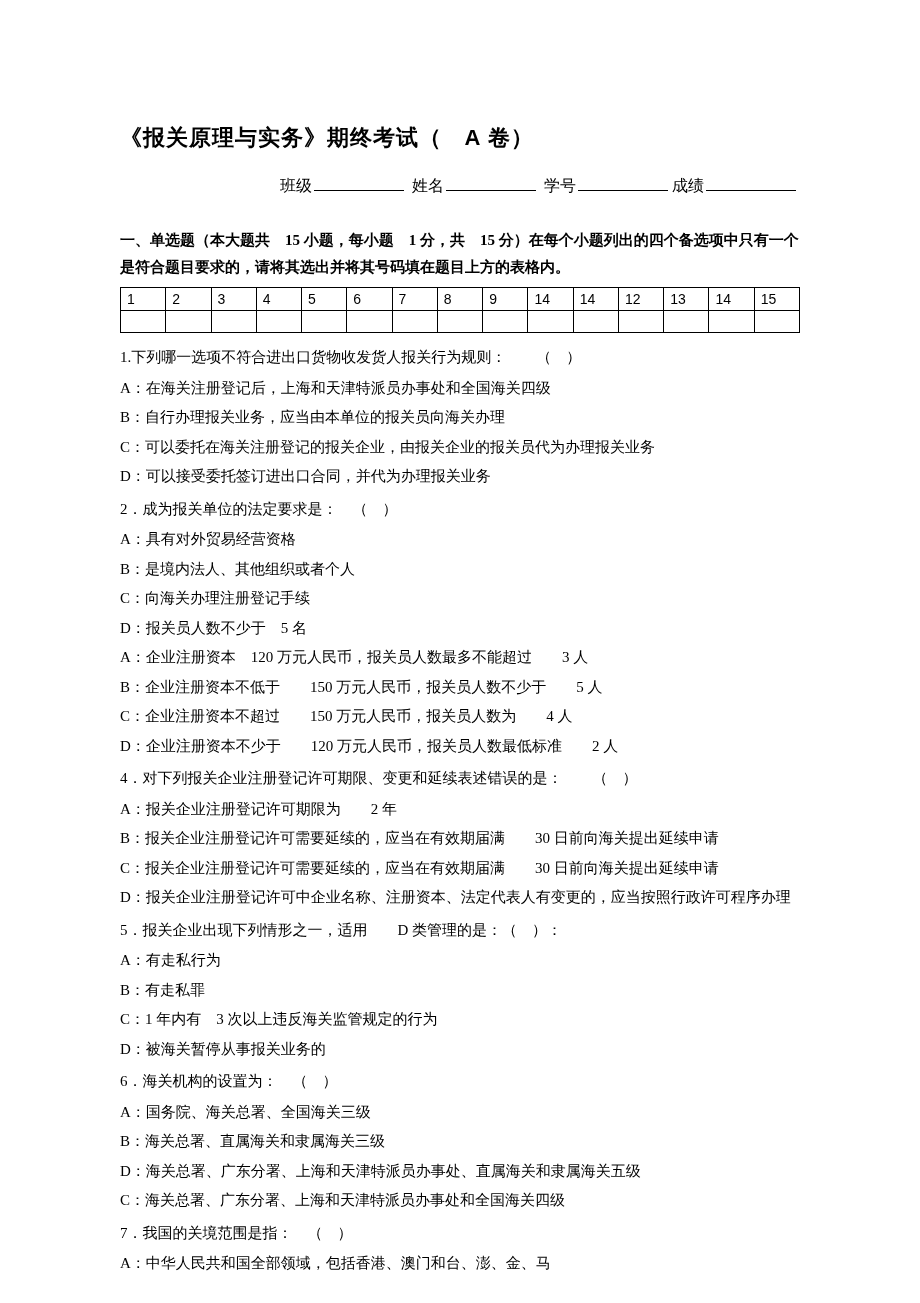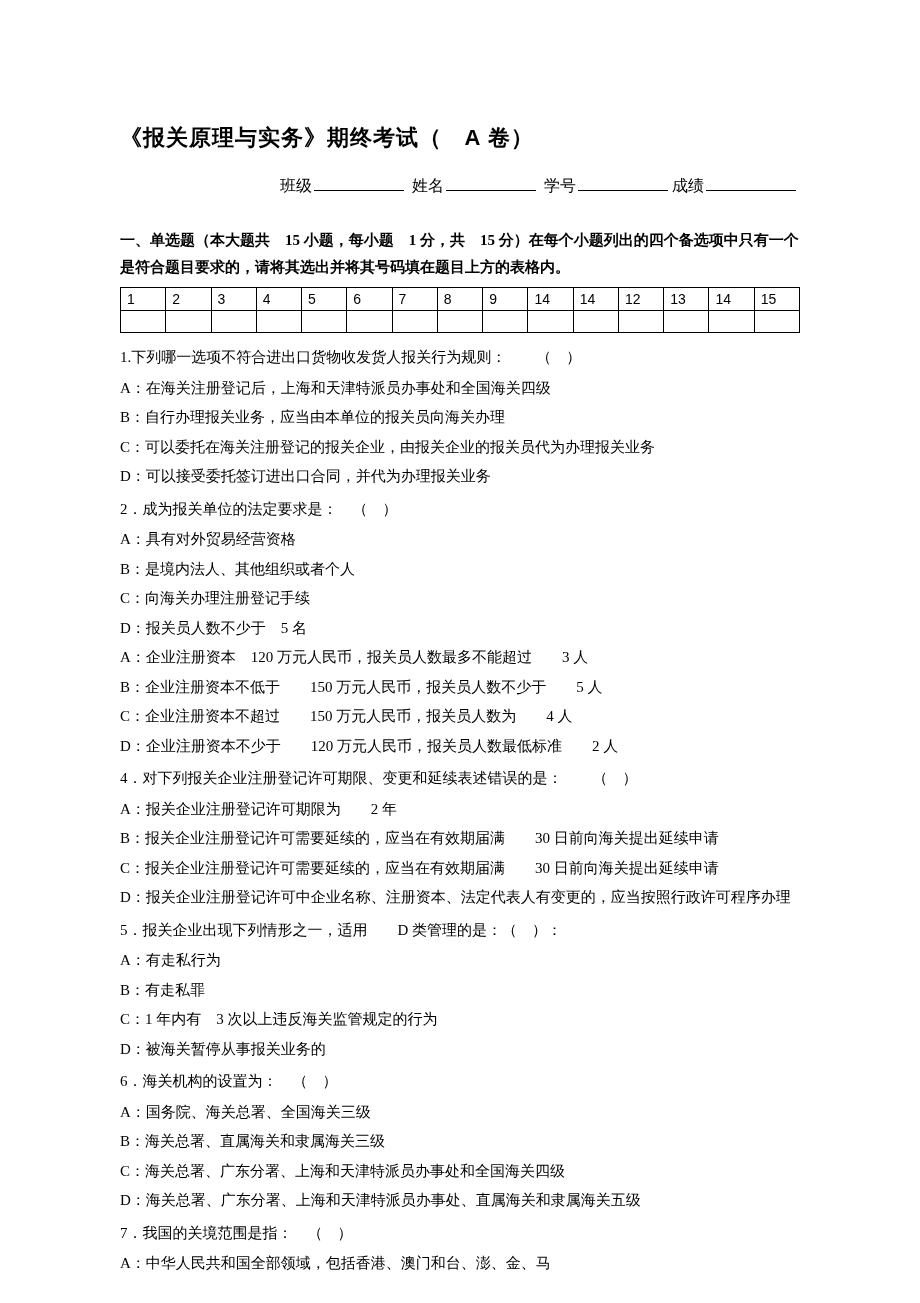--- a/index.html
+++ b/index.html
@@ -143,17 +143,17 @@
     <div class="opt">C：报关企业注册登记许可需要延续的，应当在有效期届满　　30 日前向海关提出延续申请</div>
     <div class="opt">D：报关企业注册登记许可中企业名称、注册资本、法定代表人有变更的，应当按照行政许可程序办理</div>
     <div class="q">5．报关企业出现下列情形之一，适用　　D 类管理的是：（　）：</div>
     <div class="opt">A：有走私行为</div>
     <div class="opt">B：有走私罪</div>
     <div class="opt">C：1 年内有　3 次以上违反海关监管规定的行为</div>
     <div class="opt">D：被海关暂停从事报关业务的</div>
     <div class="q">6．海关机构的设置为：　（　）</div>
     <div class="opt">A：国务院、海关总署、全国海关三级</div>
     <div class="opt">B：海关总署、直属海关和隶属海关三级</div>
+    <div class="opt">D：海关总署、广东分署、上海和天津特派员办事处、直属海关和隶属海关五级</div>
     <div class="opt">C：海关总署、广东分署、上海和天津特派员办事处和全国海关四级</div>
-    <div class="opt">D：海关总署、广东分署、上海和天津特派员办事处、直属海关和隶属海关五级</div>
     <div class="q">7．我国的关境范围是指：　（　）</div>
     <div class="opt">A：中华人民共和国全部领域，包括香港、澳门和台、澎、金、马</div>
   </div>
 
 </body></html>

